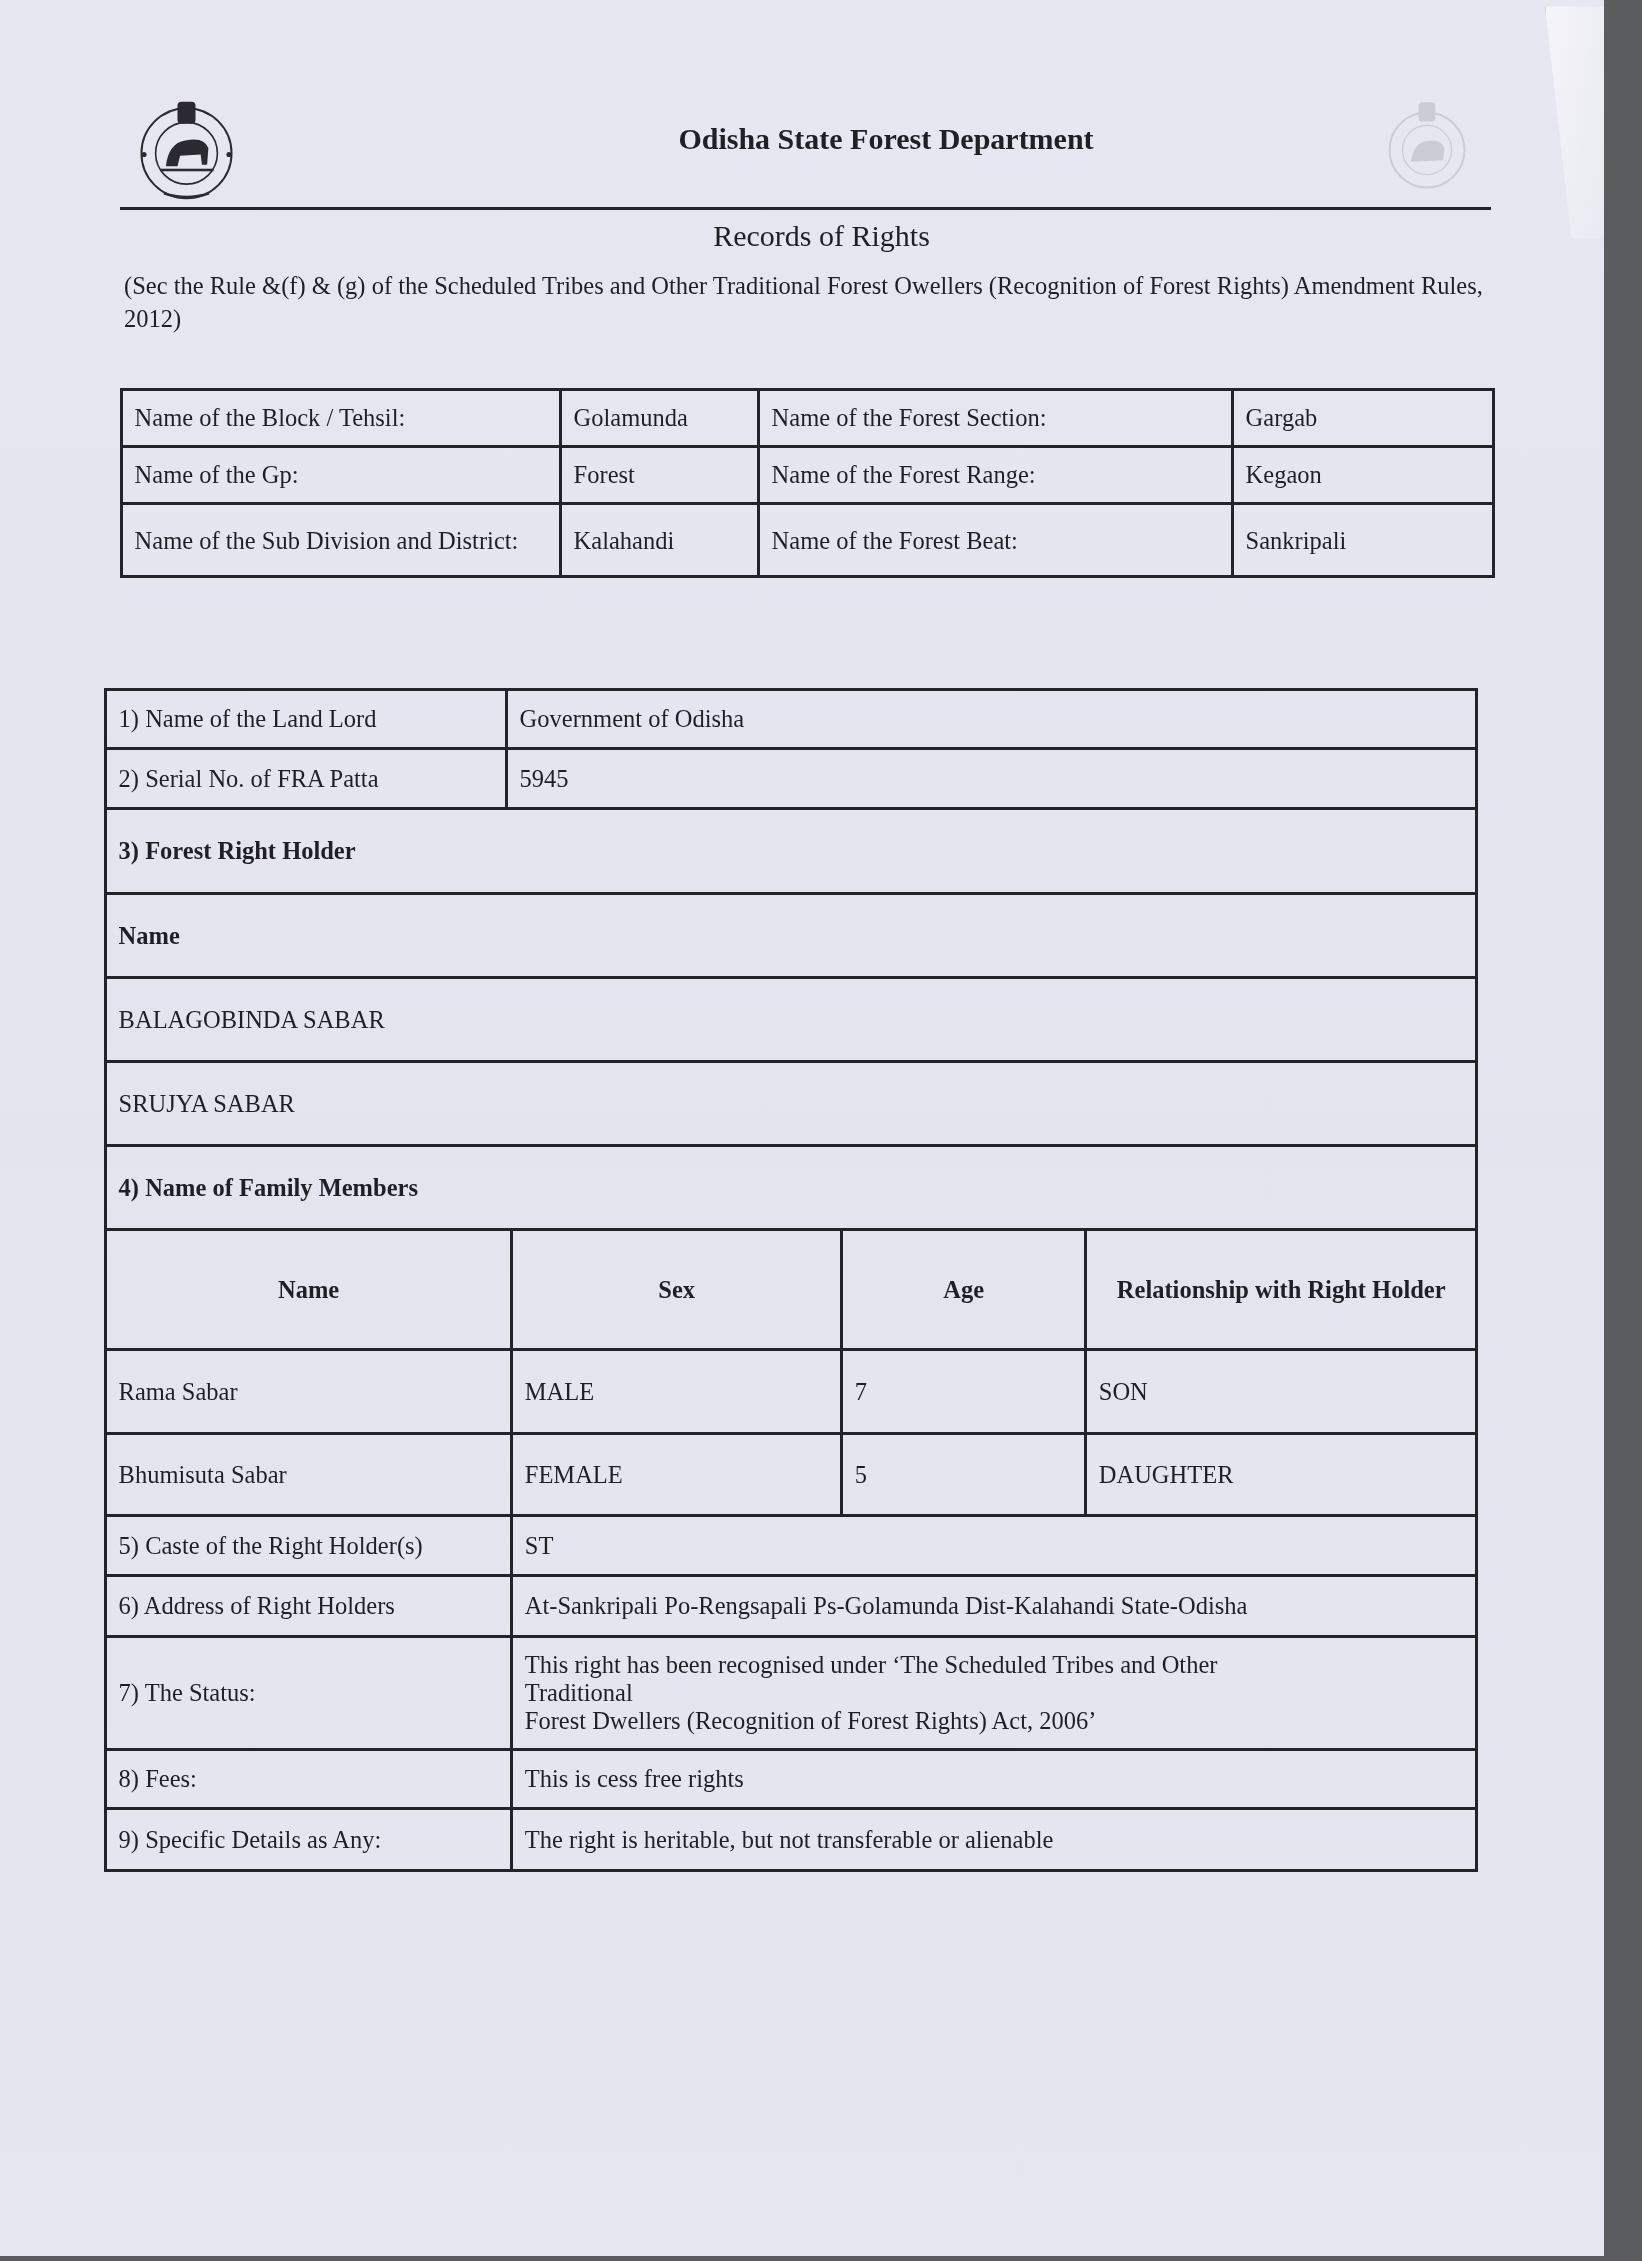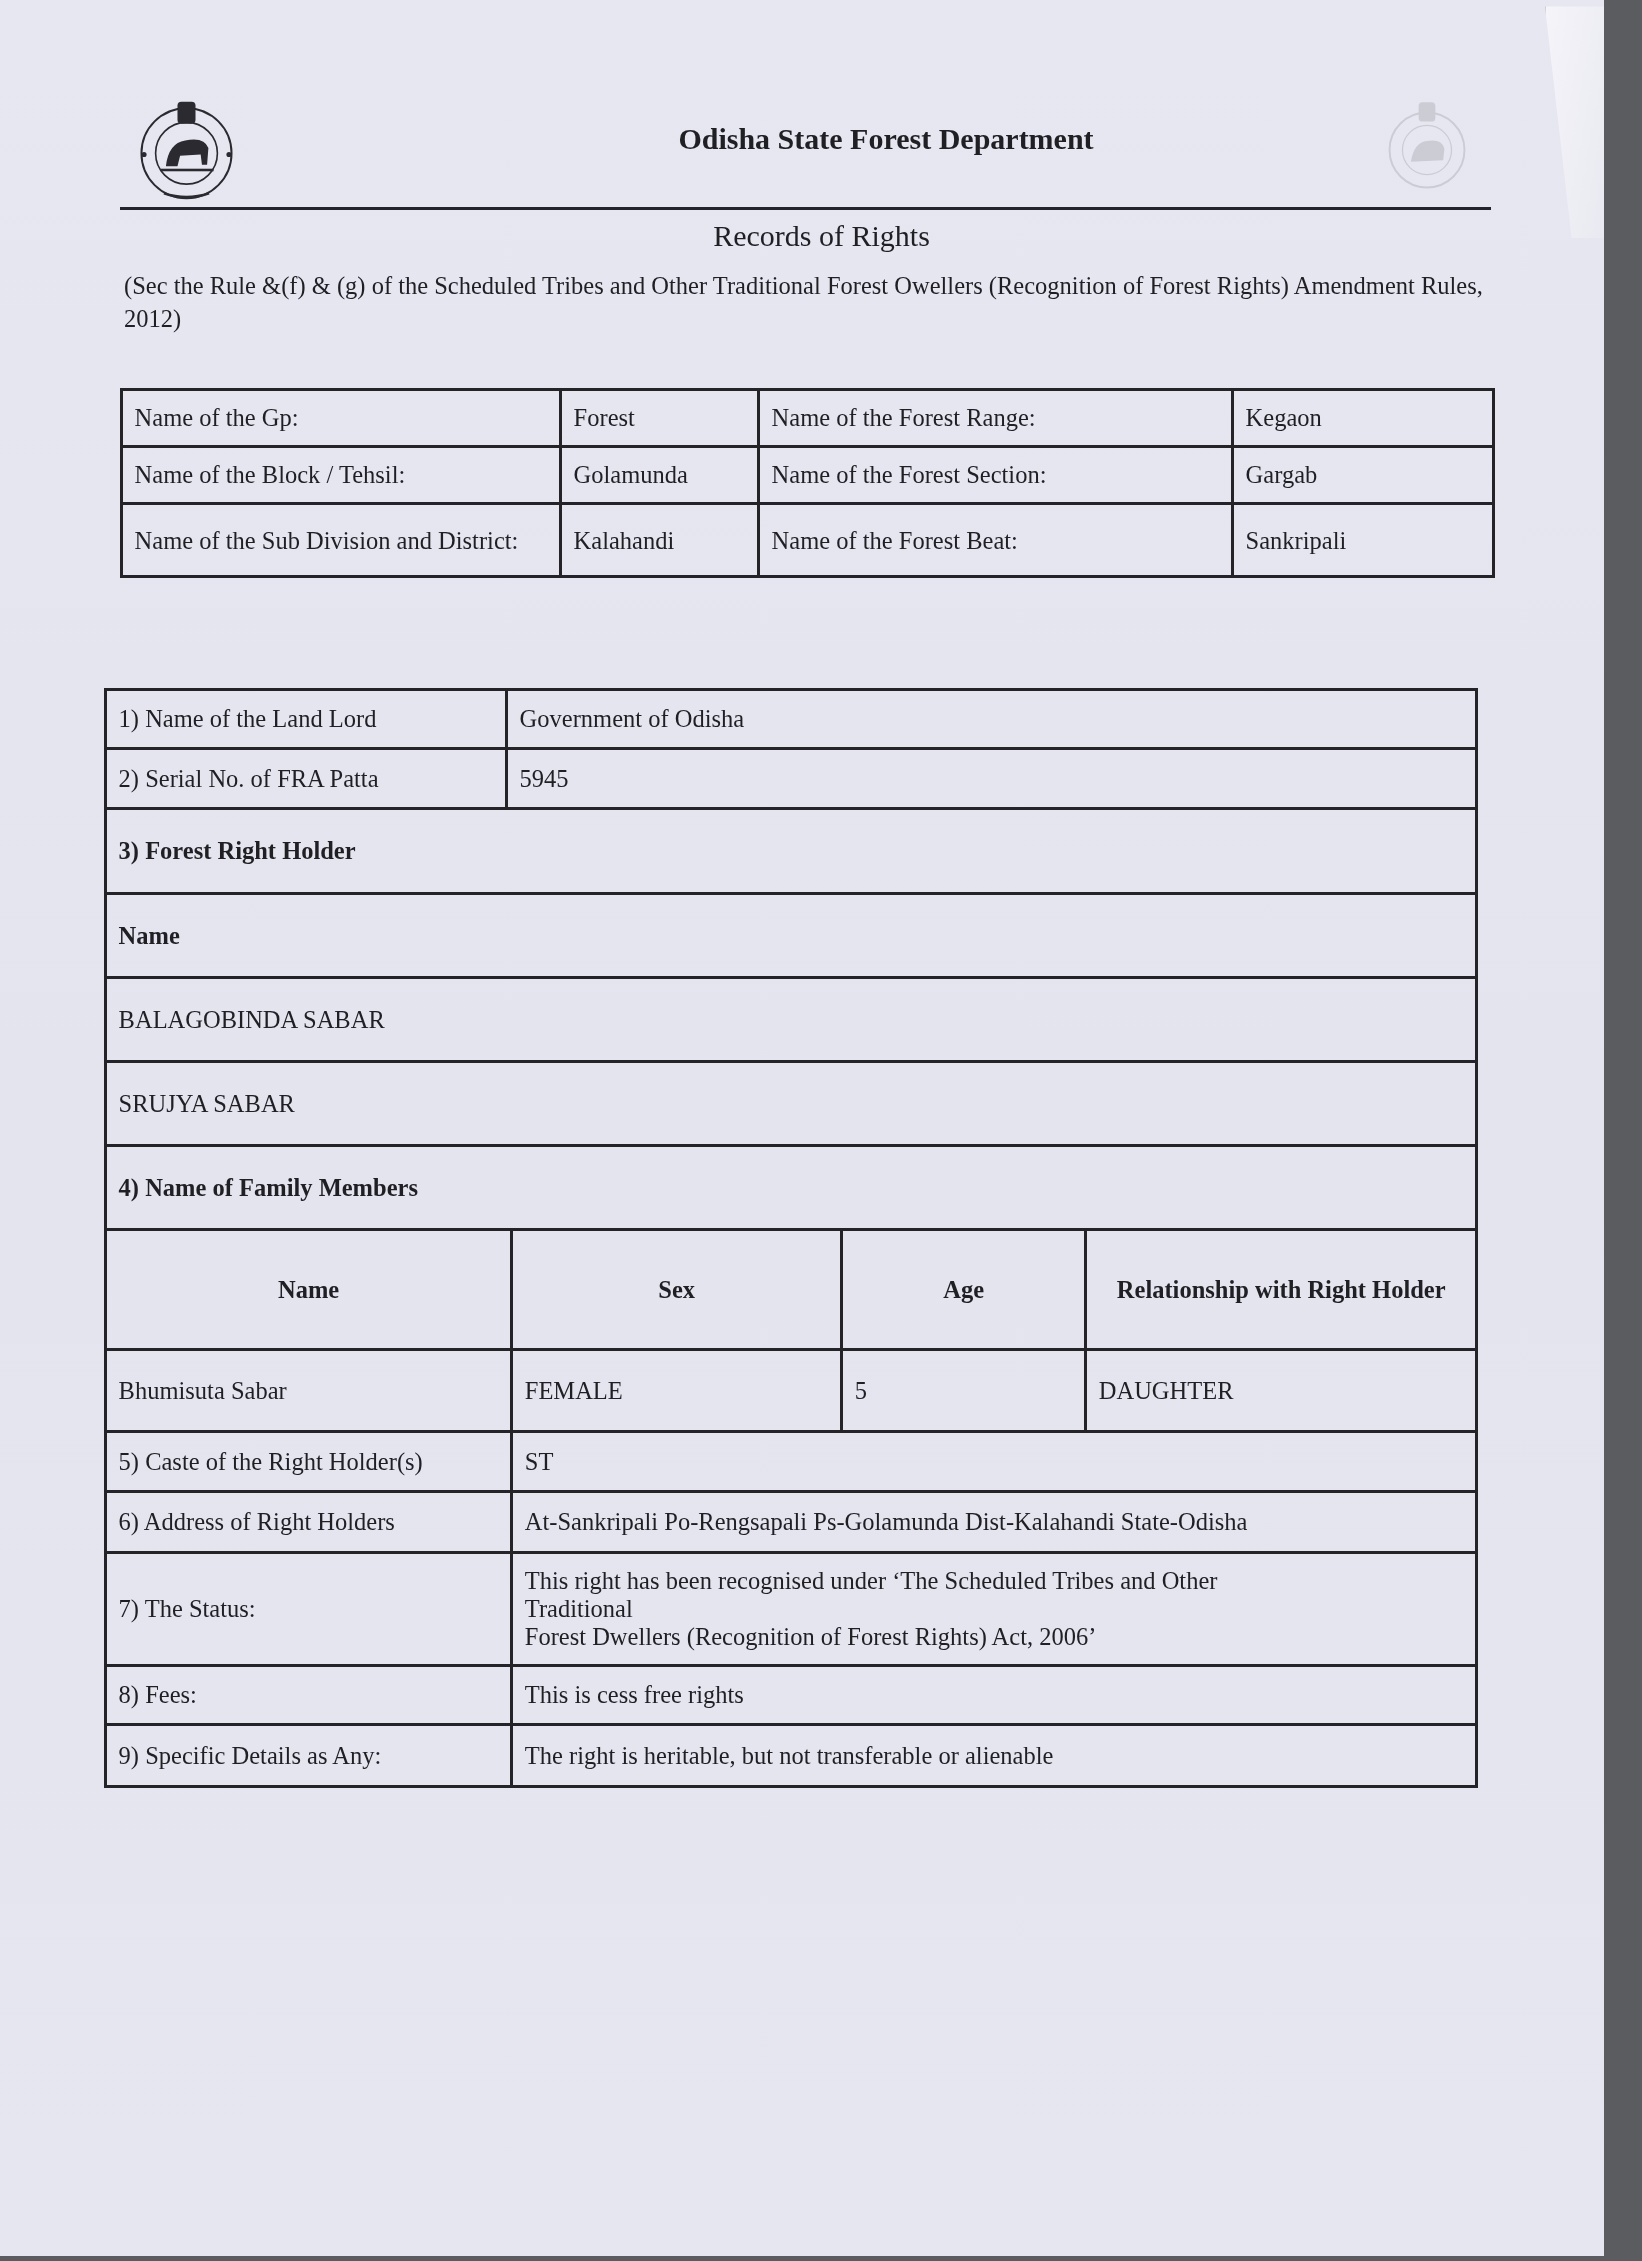--- a/index.html
+++ b/index.html
@@ -94,30 +94,30 @@
 
   <table class="doc" id="t1">
     <colgroup>
       <col style="width:439px">
         <col style="width:198px">
         <col style="width:474px">
         <col style="width:261px">
     </colgroup>
     <tbody>
     <tr>
+      <td>Name of the Block / Tehsil:</td>
+      <td>Golamunda</td>
+      <td>Name of the Forest Section:</td>
+      <td>Gargab</td>
+    </tr>
+    <tr>
       <td>Name of the Gp:</td>
       <td>Forest</td>
       <td>Name of the Forest Range:</td>
       <td>Kegaon</td>
-    </tr>
-    <tr>
-      <td>Name of the Block / Tehsil:</td>
-      <td>Golamunda</td>
-      <td>Name of the Forest Section:</td>
-      <td>Gargab</td>
     </tr>
     <tr class="tall">
       <td>Name of the Sub Division and District:</td>
       <td>Kalahandi</td>
       <td>Name of the Forest Beat:</td>
       <td>Sankripali</td>
     </tr>
   </tbody>
     </table>
 
@@ -154,20 +154,26 @@
     <tr style="height:84px">
       <td colspan="5" class="bold">4) Name of Family Members</td>
     </tr>
 
     <tr style="height:120px">
       <td colspan="2" class="bold center">Name</td>
       <td class="bold center">Sex</td>
       <td class="bold center">Age</td>
       <td class="bold center">Relationship with Right Holder</td>
     </tr>
+    <tr style="height:84px">
+      <td colspan="2">Rama Sabar</td>
+      <td>MALE</td>
+      <td>7</td>
+      <td>SON</td>
+    </tr>
     <tr style="height:82px">
       <td colspan="2">Bhumisuta Sabar</td>
       <td>FEMALE</td>
       <td>5</td>
       <td>DAUGHTER</td>
     </tr>
 
     <tr style="height:60px">
       <td colspan="2">5) Caste of the Right Holder(s)</td>
       <td colspan="3">ST</td>

